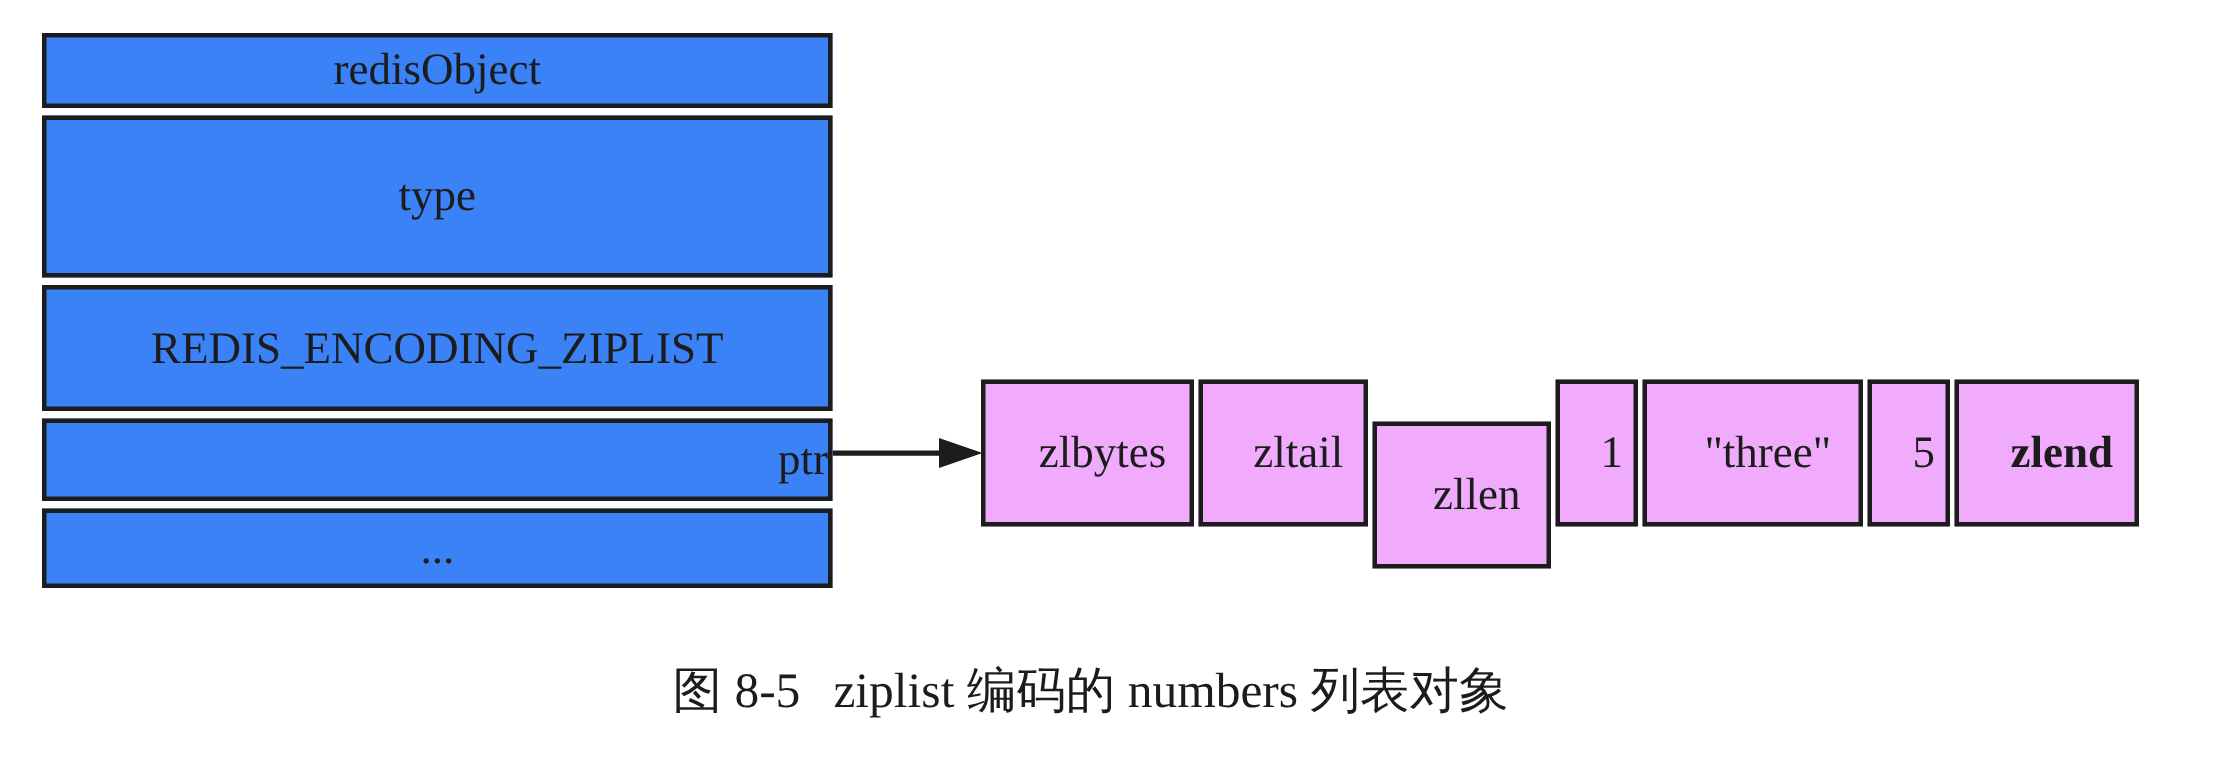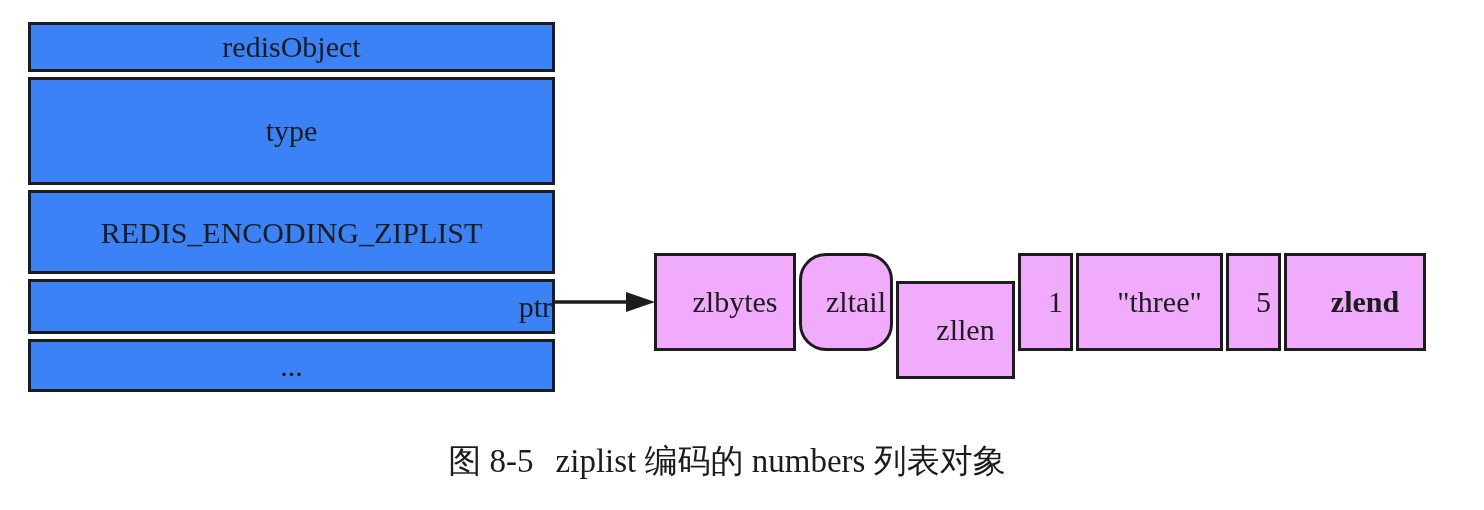--- a/index.html
+++ b/index.html
@@ -60,21 +60,21 @@
     border: 3px solid #1c1c1c;
     display: flex;
     align-items: center;
     justify-content: center;
     font-size: 30px;
     background: #f0abfc;
     height: 98px;
     padding-left: 20px;
   }
   .zl-cell:nth-child(1) { width: 142px; }
-  .zl-cell:nth-child(2) { width: 94px; border-radius: 27px; }
+  .zl-cell:nth-child(2) { width: 113px; }
   .zl-cell:nth-child(3) { width: 119px; margin-top: 28px; }
   .zl-cell:nth-child(4) { width: 55px; }
   .zl-cell:nth-child(5) { width: 147px; }
   .zl-cell:nth-child(6) { width: 55px; }
   .zl-cell:nth-child(7) { flex: 1; font-weight: bold; }
 
   
   .caption {
     position: absolute;
     left: 0; top: 441px;

